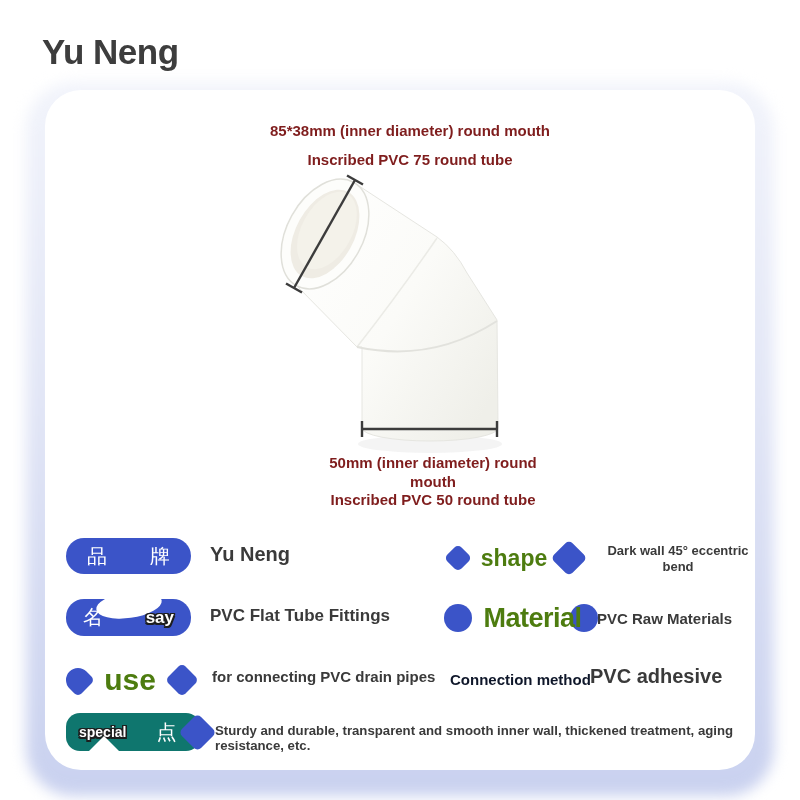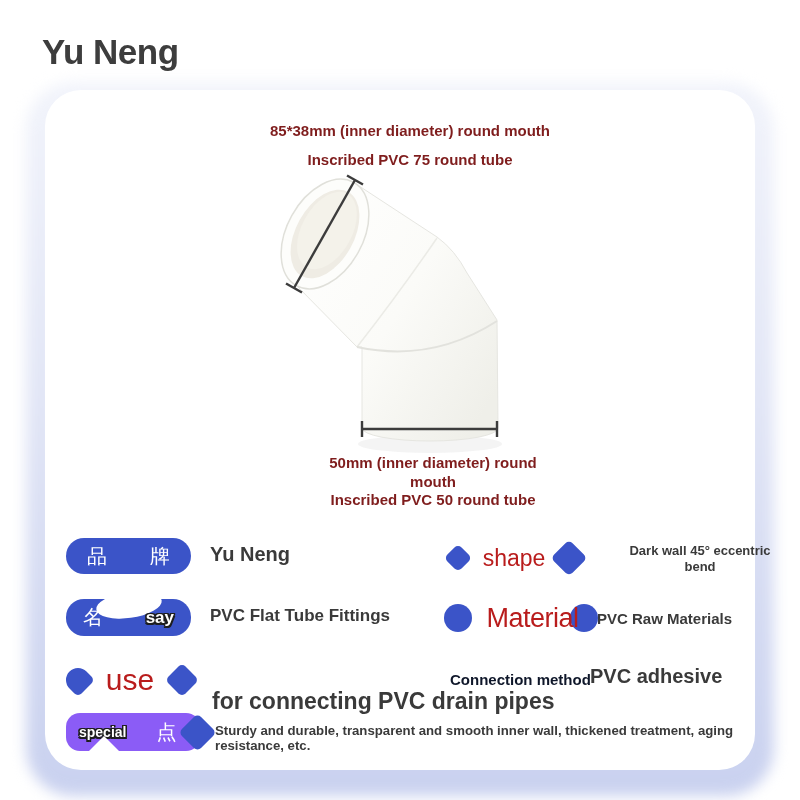--- a/index.html
+++ b/index.html
@@ -39,41 +39,41 @@
     position:absolute;left:30px;top:-7px;width:66px;height:26px;background:#fff;
     border-radius:50%;transform:rotate(-8deg);
   }
   .outline-txt{
     font-size:17px;font-weight:bold;color:#fff;position:relative;
     text-shadow:-1.5px -1.5px 0 #1e1e1e,1.5px -1.5px 0 #1e1e1e,-1.5px 1.5px 0 #1e1e1e,
                  1.5px 1.5px 0 #1e1e1e,0 1.5px 0 #1e1e1e,0 -1.5px 0 #1e1e1e,
                  1.5px 0 0 #1e1e1e,-1.5px 0 0 #1e1e1e;
   }
   .frag-label{display:flex;align-items:center;justify-content:center;}
-  .frag-label .txt{position:relative;z-index:2;color:#b91c1c;font-weight:normal;}
+  .frag-label .txt{position:relative;z-index:2;color:#4d7c0f;font-weight:bold;}
   .diamond{
     position:absolute;background:#3b54c8;border-radius:5px;transform:rotate(45deg);
   }
   .circle{position:absolute;background:#3b54c8;border-radius:50%;}
   .lbl-shape{left:444px;top:540px;width:140px;height:36px;}
   .lbl-shape .txt{font-size:23px;}
   .lbl-material{left:444px;top:598px;width:158px;height:40px;}
   .lbl-material .txt{font-size:27px;letter-spacing:-0.5px;margin-left:19px;}
   .lbl-use{left:66px;top:658px;width:128px;height:44px;}
   .lbl-use .txt{font-size:30px;}
   .val{font-weight:bold;color:#3a3a3a;}
   .v-brand{left:210px;top:543px;font-size:20px;}
   .v-name{left:210px;top:606px;font-size:17px;}
-  .v-shape{left:620px;top:543px;width:160px;font-size:13px;line-height:16px;text-align:center;}
+  .v-shape{left:598px;top:543px;width:160px;font-size:13px;line-height:16px;text-align:center;}
   .v-material{left:597px;top:610px;font-size:15px;}
-  .v-use{left:212px;top:688px;font-size:23px;}
+  .v-use{left:212px;top:668px;font-size:15px;}
   .lbl-conn{left:450px;top:671px;font-size:15px;font-weight:bold;color:#0f172a;}
   .v-conn{left:590px;top:665px;font-size:20px;}
   .pill-special{
-    left:66px;top:713px;width:134px;height:38px;background:#8b5cf6;border-radius:14px;
+    left:66px;top:713px;width:134px;height:38px;background:#0f766e;border-radius:14px;
     display:flex;align-items:center;color:#fff;
   }
   .pill-special .arrow{
     position:absolute;right:-11px;top:6px;width:27px;height:27px;background:#3b54c8;
     border-radius:5px;transform:rotate(45deg);
   }
   .pill-special .notch{
     position:absolute;left:26px;bottom:-14px;width:24px;height:24px;background:#ffffff;
     transform:rotate(45deg);z-index:3;
   }

